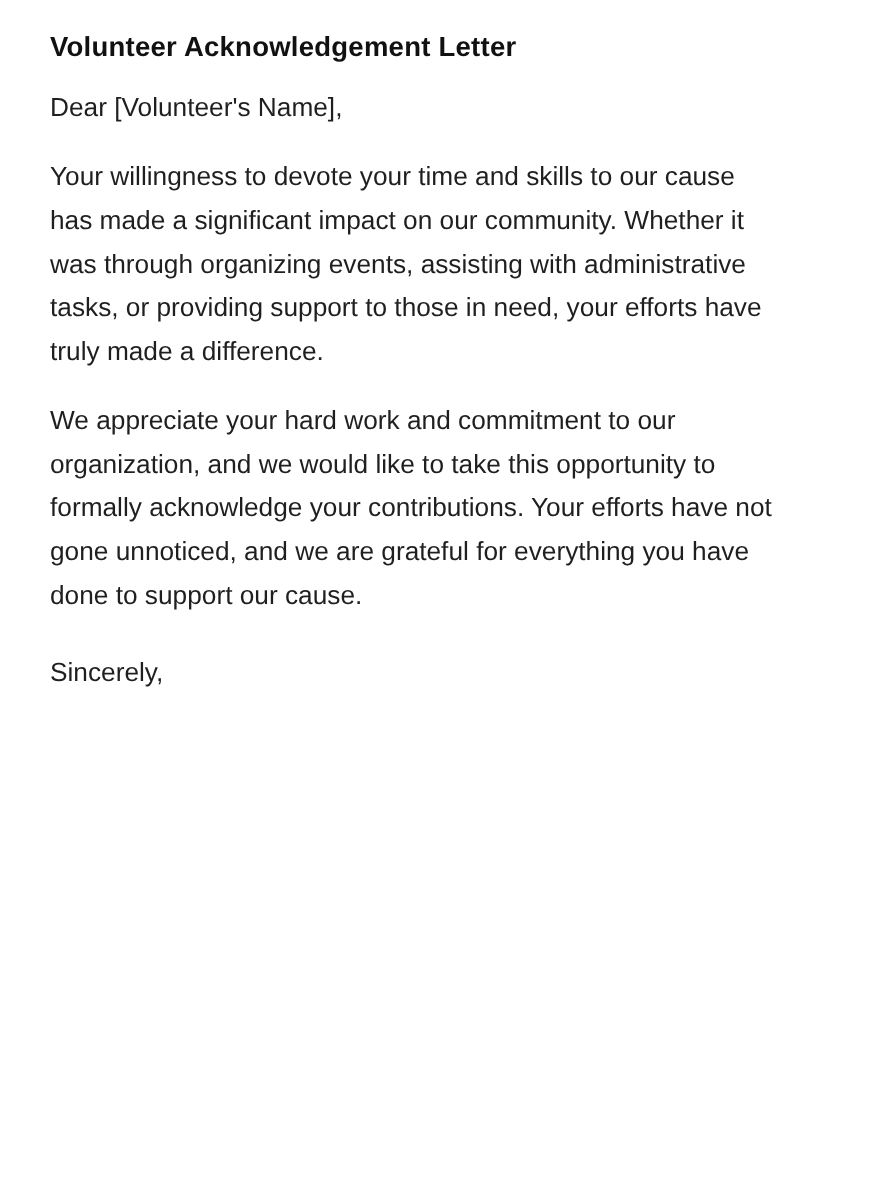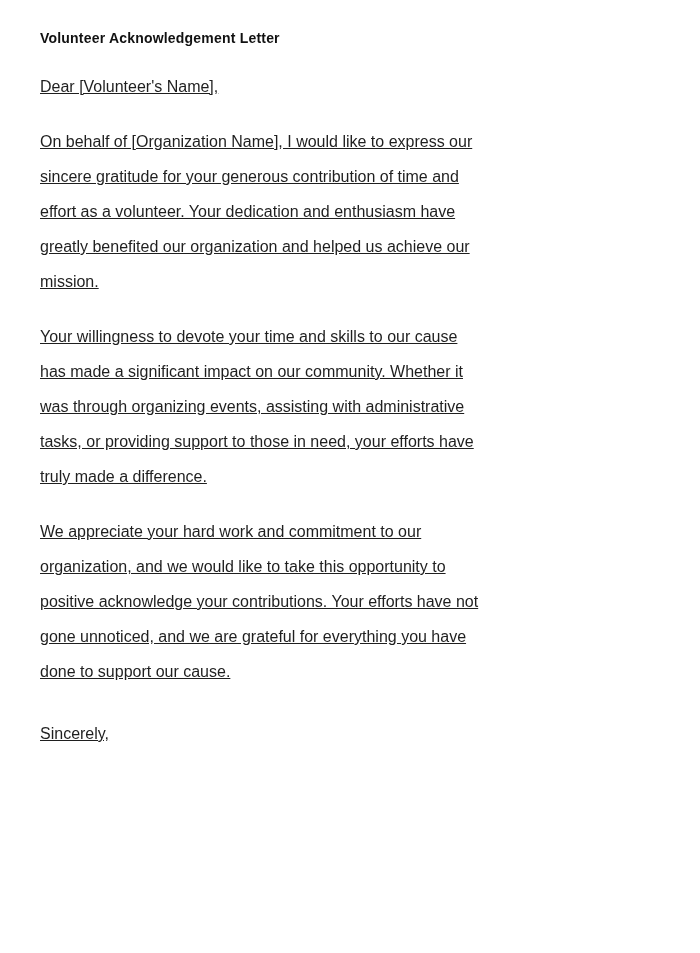--- a/index.html
+++ b/index.html
@@ -12,61 +12,55 @@
     width: 700px;
     height: 953px;
     box-sizing: border-box;
     padding: 27px 20px 20px 40px;
     background: #ffffff;
     font-family: "Liberation Sans", "DejaVu Sans", sans-serif;
     color: #1f1f1f;
     overflow: hidden;
   }
   .letter-title {
-    font-size: 14px;
+    font-size: 22px;
     line-height: 22px;
     font-weight: 700;
     color: #111111;
     margin: 0 0 20px 0;
     letter-spacing: 0.2px;
   }
   .letter-text {
-    font-size: 16px;
+    font-size: 21px;
     line-height: 35px;
     margin: 0 0 20px 0;
     white-space: pre-line; 
     color: #1f1f1f;
-    text-decoration: underline;
   }
   .letter-closing {
     margin-bottom: 0;
     margin-top: 27px;
   }
 </style>
 </head>
 <body>
 
 <div class="page">
   <h1 class="letter-title">Volunteer Acknowledgement Letter</h1>
 
   <p class="letter-text">Dear [Volunteer's Name],</p>
 
-  <p class="letter-text">On behalf of [Organization Name], I would like to express our
-sincere gratitude for your generous contribution of time and
-effort as a volunteer. Your dedication and enthusiasm have
-greatly benefited our organization and helped us achieve our
-mission.</p>
 
   <p class="letter-text">Your willingness to devote your time and skills to our cause
 has made a significant impact on our community. Whether it
 was through organizing events, assisting with administrative
 tasks, or providing support to those in need, your efforts have
 truly made a difference.</p>
 
   <p class="letter-text">We appreciate your hard work and commitment to our
 organization, and we would like to take this opportunity to
-positive acknowledge your contributions. Your efforts have not
+formally acknowledge your contributions. Your efforts have not
 gone unnoticed, and we are grateful for everything you have
 done to support our cause.</p>
 
 
   <p class="letter-text letter-closing">Sincerely,</p>
 </div>
 
 </body></html>

